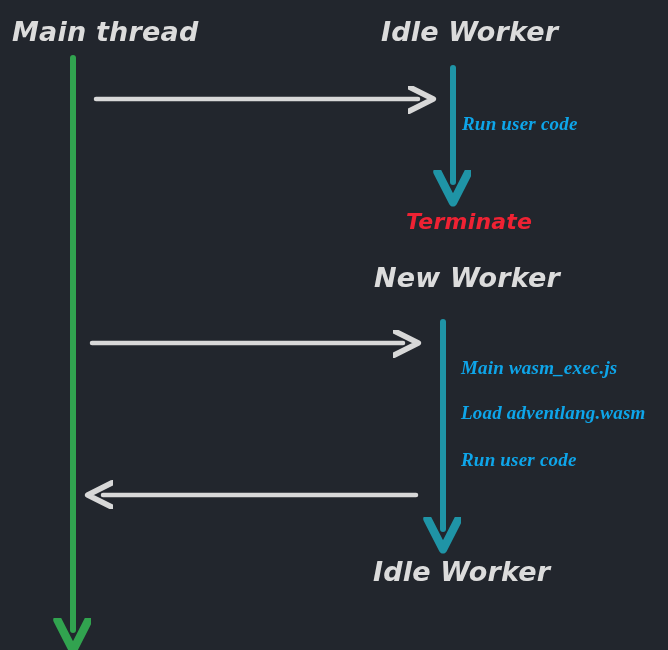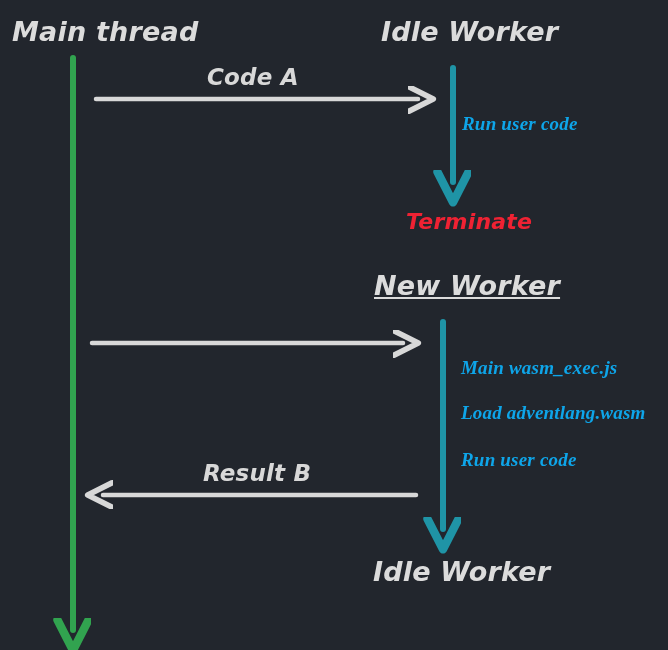--- a/index.html
+++ b/index.html
@@ -110,28 +110,26 @@
 
     <g>
       <path d="M416,495 L103,495" stroke="#d8d8d8" stroke-width="4.5" stroke-linecap="round" fill="none" marker-end="url(#head-white-l)"></path>
     </g>
   </svg>
 
   <div class="label heading" style="left:12px; top:18px;text-align:center;">Main thread</div>
 
   <div class="label heading" style="left:381px; top:18px;">Idle Worker</div>
 
-  <div class="label heading" style="left:374px; top:272px;text-decoration:underline;">New Worker</div>
+  <div class="label heading" style="left:374px; top:264px;">New Worker</div>
 
   <div class="label heading" style="left:373px; top:558px;">Idle Worker</div>
 
-  <div class="label caption" style="left:207px; top:66px;">Code A</div>
 
 
-  <div class="label caption" style="left:203px; top:462px;">Result B</div>
 
   <div class="label annot" style="left:462px; top:114px;">Run user code</div>
 
   <div class="label danger" style="left:406px; top:211px;">Terminate</div>
 
   <div class="label annot" style="left:461px; top:358px;">Main wasm_exec.js</div>
 
   <div class="label annot" style="left:461px; top:403px;">Load adventlang.wasm</div>
 
   <div class="label annot" style="left:461px; top:450px;">Run user code</div>

